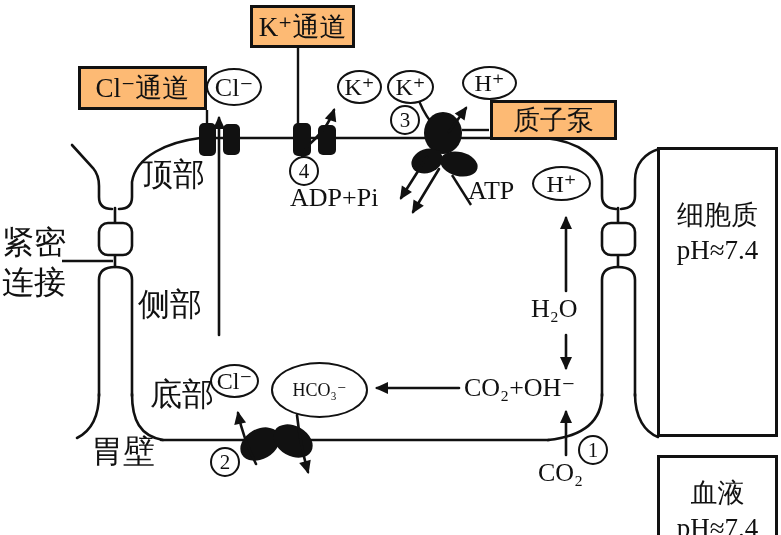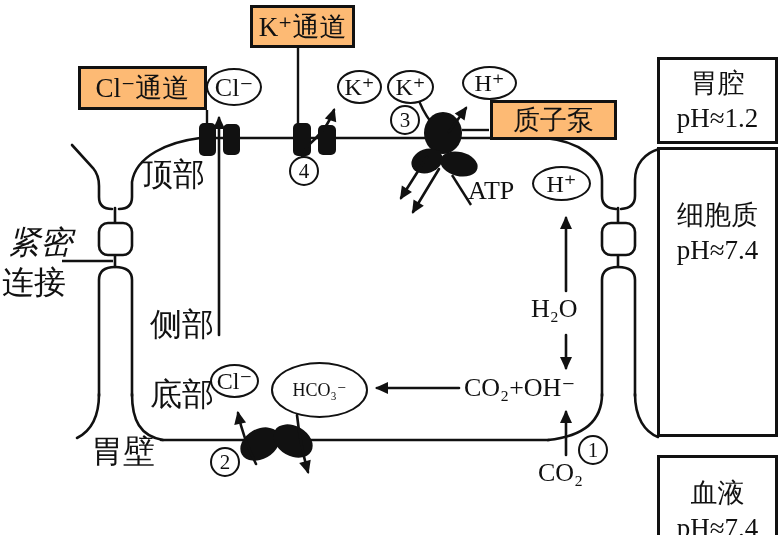--- a/index.html
+++ b/index.html
@@ -109,24 +109,20 @@
       <path d="M 459 388 H 377" marker-end="url(#ah)"></path>
       <path d="M 256 464 Q 243 438 238 413" marker-end="url(#ah)"></path>
       <path d="M 297 415 Q 300 444 308 472" marker-end="url(#ah)"></path>
     </g>
   </svg>
 
   <div class="labelbox" style="left:250px;top:5px;width:105px;height:43px;">K⁺通道</div>
   <div class="labelbox" style="left:490px;top:100px;width:127px;height:40px;">质子泵</div>
   <div class="labelbox" style="left:78px;top:66px;width:129px;height:44px;">Cl⁻通道</div>
 
-  <div class="compartment center" style="left:657px;top:57px;width:121px;height:87px;">
-    <span>胃腔</span>
-    <span>pH≈1.2</span>
-  </div>
   <div class="compartment" style="left:657px;top:147px;width:121px;height:290px;padding-top:48px;">
     <span>细胞质</span>
     <span>pH≈7.4</span>
   </div>
   <div class="compartment center" style="left:657px;top:443px;width:121px;height:112px;margin-top:12px;">
     <span>血液</span>
     <span>pH≈7.4</span>
   </div>
 
   <div class="chip" style="left:206px;top:68px;width:56px;height:38px;font-size:26px;">Cl⁻</div>
@@ -136,24 +132,25 @@
   <div class="chip" style="left:532px;top:166px;width:59px;height:35px;">H⁺</div>
   <div class="chip" style="left:210px;top:364px;width:49px;height:34px;">Cl⁻</div>
   <div class="chip" style="left:271px;top:362px;width:97px;height:56px;font-size:18px;">HCO₃⁻</div>
 
   <div class="step" style="left:578px;top:435px;">1</div>
   <div class="step" style="left:210px;top:447px;">2</div>
   <div class="step" style="left:390px;top:105px;">3</div>
   <div class="step" style="left:289px;top:156px;">4</div>
 
   <div class="t" style="left:141px;top:157px;">顶部</div>
-  <div class="t" style="left:150px;top:287px;margin-top:20px;">侧部</div>
+  <div class="t" style="left:138px;top:287px;">侧部</div>
   <div class="t" style="left:150px;top:377px;">底部</div>
   <div class="t" style="left:91px;top:434px;">胃壁</div>
-  <div class="t" style="left:8px;top:225px;font-style:italic;">紧密</div>
+  <div class="t" style="left:2px;top:225px;">紧密</div>
   <div class="t" style="left:2px;top:265px;">连接</div>
 
+  <div class="t formula" style="left:290px;top:184px;">ADP+Pi</div>
   <div class="t formula" style="left:468px;top:177px;">ATP</div>
   <div class="t formula" style="left:531px;top:295px;">H₂O</div>
   <div class="t formula" style="left:464px;top:374px;">CO₂+OH⁻</div>
   <div class="t formula" style="left:538px;top:459px;">CO₂</div>
 
 </div>
 
 </body></html>

